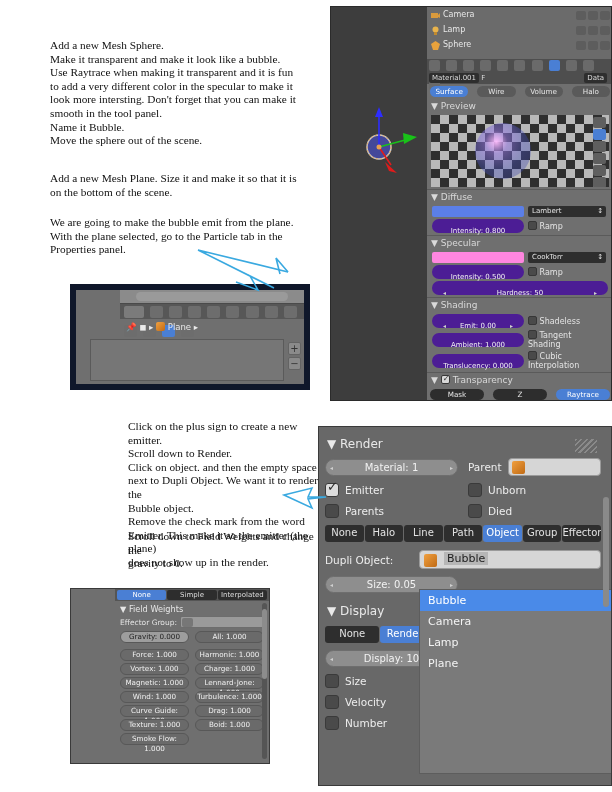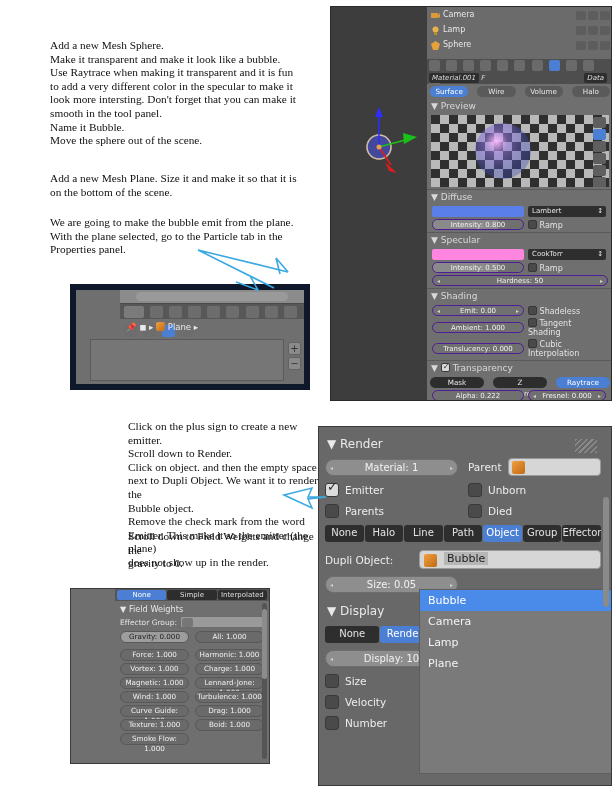--- a/index.html
+++ b/index.html
@@ -58,21 +58,21 @@
 
   #props { position:absolute; left:96px; top:52px; width:186px; height:343px;
            background:#6f6f6f; }
 
   .tabbar { background:#4e4e4e; height:13px; padding:1px 2px; }
   .tabbar i { display:inline-block; width:11px; height:11px; margin-right:1px;
               border-radius:2px; background:#6a6a6a; vertical-align:top; }
   .tabbar i.on { background:#4a7fd4; }
 
   .idrow { background:#4e4e4e; height:12px; font-size:7px; color:#ddd;
-           padding:1px 2px;font-style:italic; }
+           padding:1px 2px; }
   .idfield { display:inline-block; background:#2e2e2e; border-radius:2px;
              padding:0 3px; line-height:10px; height:10px; }
 
   .seg { display:flex; gap:9px; margin:2px 3px; }
   .seg > div { flex:1; background:#5a5a5a; border-radius:7px; font-size:7.2px;
                text-align:center; line-height:11px; height:11px; color:#e6e6e6; }
   .seg > div.on { background:#4a7fd4; color:#fff; }
 
   
   #preview { margin:2px 4px; height:72px; position:relative;
@@ -88,21 +88,21 @@
      background:radial-gradient(circle at 38% 34%, rgba(255,190,255,.95) 0%,
        rgba(150,120,230,.55) 22%, rgba(70,80,190,.40) 55%, rgba(40,50,150,.30) 100%); }
   #prev-btns { position:absolute; right:2px; top:2px; width:14px; }
   #prev-btns span { display:block; width:13px; height:11px; margin-bottom:1px;
      background:#5f5f5f; border-radius:2px; }
   #prev-btns span.on { background:#4a7fd4; }
 
   .colorbar { height:11px; border-radius:2px; }
   .row2 { display:flex; gap:4px; margin:2px 5px; align-items:center; }
   .col-l { width:92px; } .col-r { width:78px; }
-  .slider { background:#707070; border:1px solid #4c1d95; border-radius:7px;
+  .slider { background:#707070; border:7px solid #4c1d95; border-radius:7px;
             height:11px; font-size:7px; text-align:center; line-height:10px;
             color:#f2f2f2; position:relative; }
   .slider.fill:before{ content:""; position:absolute; left:0;top:0;bottom:0;
             width:72%; background:#8a8a8a; border-radius:7px 0 0 7px; }
   .slider span{ position:relative; }
   .dropdn { background:#2e2e2e; border-radius:2px; height:11px; font-size:7px;
             color:#e4e4e4; line-height:11px; padding-left:4px; position:relative; }
   .dropdn:after{ content:"\2195"; position:absolute; right:3px; top:0; font-size:7px; }
 
   .arrowbtn { position:relative; }

